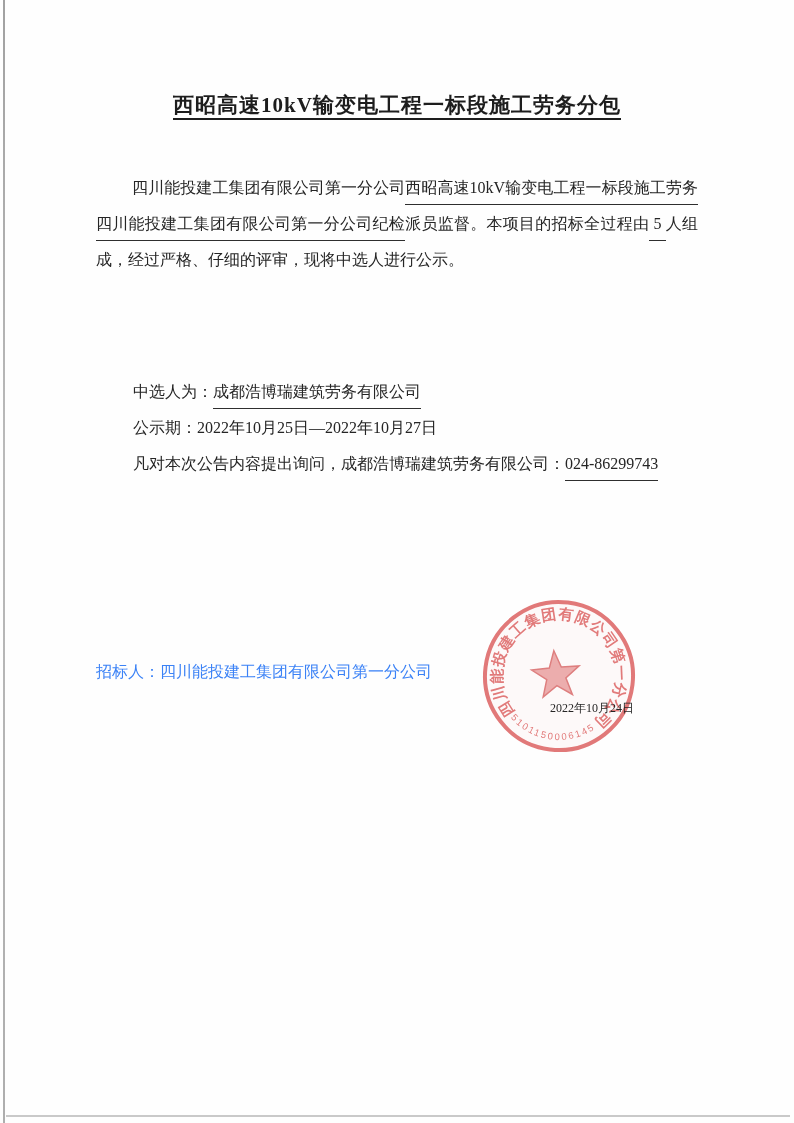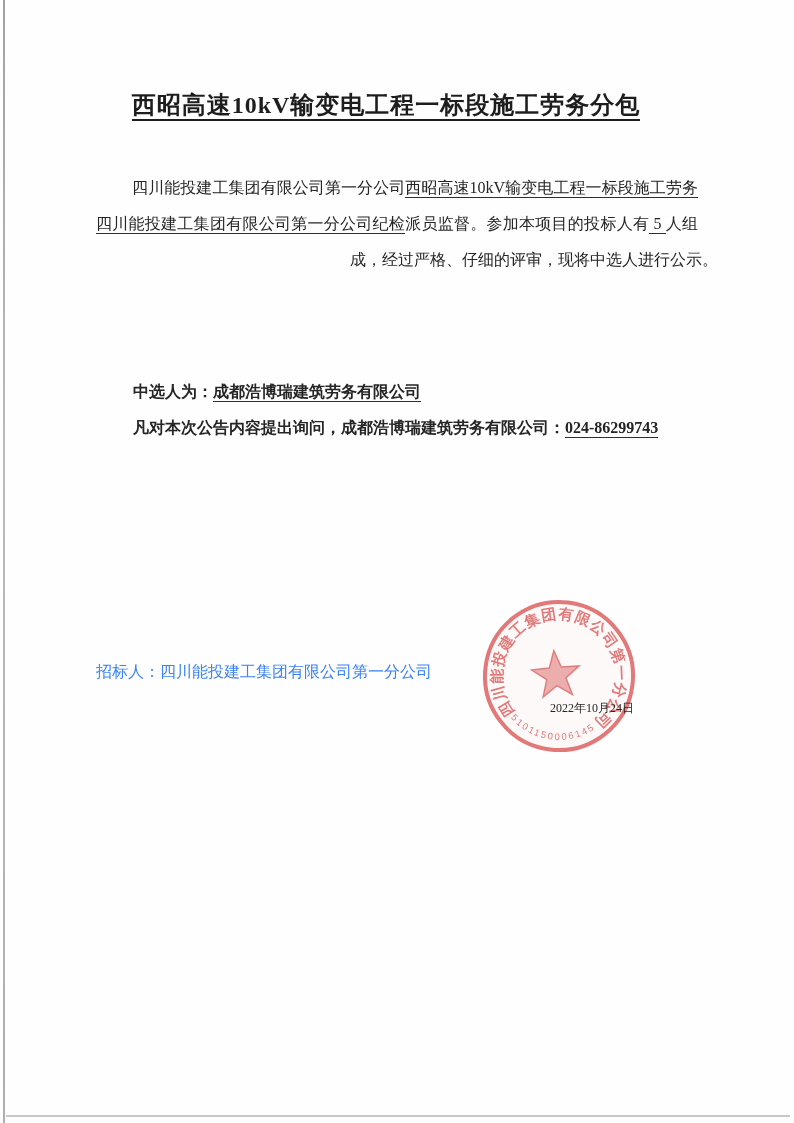--- a/index.html
+++ b/index.html
@@ -4,32 +4,32 @@
 <style>
   html,body{margin:0;padding:0;background:#ffffff;}
   .page{
     position:relative;width:794px;height:1123px;background:#fefefe;
     font-family:"Liberation Serif","DejaVu Serif",serif;color:#262626;overflow:hidden;
   }
   .scan-edge-left{position:absolute;left:3px;top:0;width:2px;height:1123px;
     background:linear-gradient(180deg,#8a8a8a 0%,#a9a9a9 40%,#9a9a9a 100%);opacity:.8;}
   .scan-edge-bottom{position:absolute;left:6px;top:1115px;width:784px;height:2px;background:#c9c9c9;}
 
-  .title-block{position:absolute;left:85px;top:86px;width:602px;text-align:center;
-    font-weight:bold;font-size:24px;line-height:38px;color:#1d1d1d;letter-spacing:1px;}
+  .title-block{position:absolute;left:96px;top:86px;width:602px;text-align:center;
+    font-weight:bold;font-size:21px;line-height:38px;color:#1d1d1d;letter-spacing:1px;}
   .title-underline{border-bottom:2px solid #1d1d1d;padding-bottom:1px;}
 
   .para{position:absolute;left:96px;top:170px;width:602px;font-size:16px;line-height:36px;color:#252525;}
   .line{width:602px;}
   .jl{text-align:justify;text-align-last:justify;}
-  .ll{text-align:right;margin-left:20px;}
+  .ll{text-align:left;}
   .ind{display:inline-block;width:36px;}
-  .u{border-bottom:1px solid #2e2e2e;padding-bottom:1px;}
+  .u{border-bottom:1px solid #2e2e2e;padding-bottom:8px;}
 
-  .notice{position:absolute;left:96px;top:374px;width:602px;font-size:16px;line-height:36px;color:#252525;font-weight:bold;}
+  .notice{position:absolute;left:96px;top:374px;width:602px;font-size:16px;line-height:36px;color:#252525;}
   .notice .nline{padding-left:37px;}
 
   .sig-line{position:absolute;left:96px;top:654px;width:602px;text-align:left;
     font-size:16px;line-height:36px;color:#3b82f6;z-index:2;}
   .sig-date{position:absolute;left:96px;top:690px;width:602px;text-align:right;
     box-sizing:border-box;padding-right:64px;font-size:12px;line-height:36px;color:#252525;z-index:2;}
 
   .stamp{position:absolute;left:478px;top:595px;width:162px;height:162px;z-index:1;
     opacity:.85;transform:rotate(7deg);}
 </style>
@@ -40,26 +40,27 @@
 
   <div class="scan-edge-left"></div>
   <div class="scan-edge-bottom"></div>
 
   <div class="title-block">
     <div><span class="title-underline">西昭高速10kV输变电工程一标段施工劳务分包</span></div>
   </div>
 
   <div class="para">
     <div class="line jl"><span class="ind"></span><span>四川能投建工集团有限公司第一分公司</span><span class="u">西昭高速10kV输变电工程一标段施工劳务</span></div>
-    <div class="line jl"><span class="u">四川能投建工集团有限公司第一分公司纪检</span><span>派员监督。参加本项目的投标人有</span><span class="u">&nbsp;5&nbsp;</span><span>人组</span></div>
+    <div class="line jl"><span class="u">四川能投建工集团有限公司第一分公司纪检</span><span>派员监督。本项目的招标全过程由</span><span class="u">&nbsp;5&nbsp;</span><span>人组</span></div>
     <div class="line ll"><span>成，经过严格、仔细的评审，现将中选人进行公示。</span></div>
   </div>
 
   <div class="notice">
     <div class="nline"><span>中选人为：</span><span class="u">成都浩博瑞建筑劳务有限公司</span></div>
+    <div class="nline"><span>公示期：2022年10月25日—2022年10月27日</span></div>
     <div class="nline"><span>凡对本次公告内容提出询问，成都浩博瑞建筑劳务有限公司：</span><span class="u">024-86299743</span></div>
   </div>
 
   <svg class="stamp" viewBox="0 0 162 162" xmlns="http://www.w3.org/2000/svg">
     <defs>
       <path id="arcTop" d="M 42.9 123.4 A 57 57 0 1 1 119.1 123.4" fill="none"></path>
       <path id="arcBottom" d="M 23.5 109.1 A 64 64 0 0 0 138.5 109.1" fill="none"></path>
     </defs>
     <circle cx="81" cy="81" r="74" fill="rgba(240,160,160,0.05)" stroke="#dd6262" stroke-width="4"></circle>
     <polygon points="0,-25 6,-8.2 23.8,-7.7 9.6,3.1 14.7,20.2 0,10.1 -14.7,20.2 -9.6,3.1 -23.8,-7.7 -6,-8.2" transform="translate(78,81) rotate(-12)" fill="#e9a0a0" stroke="#d96a6a" stroke-width="1.5"></polygon>

